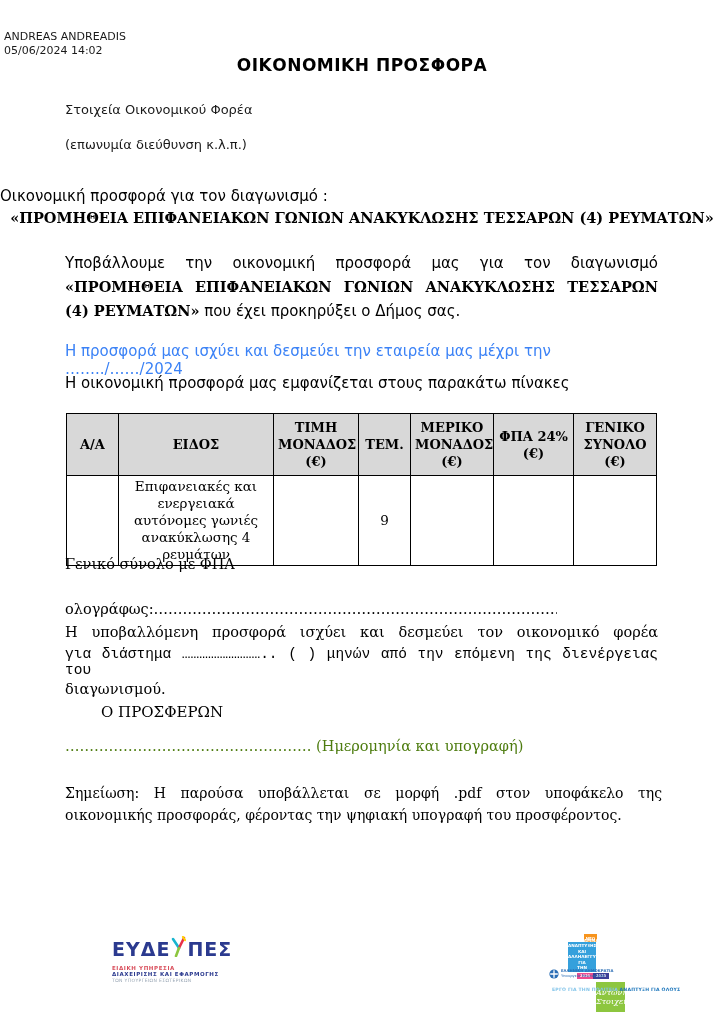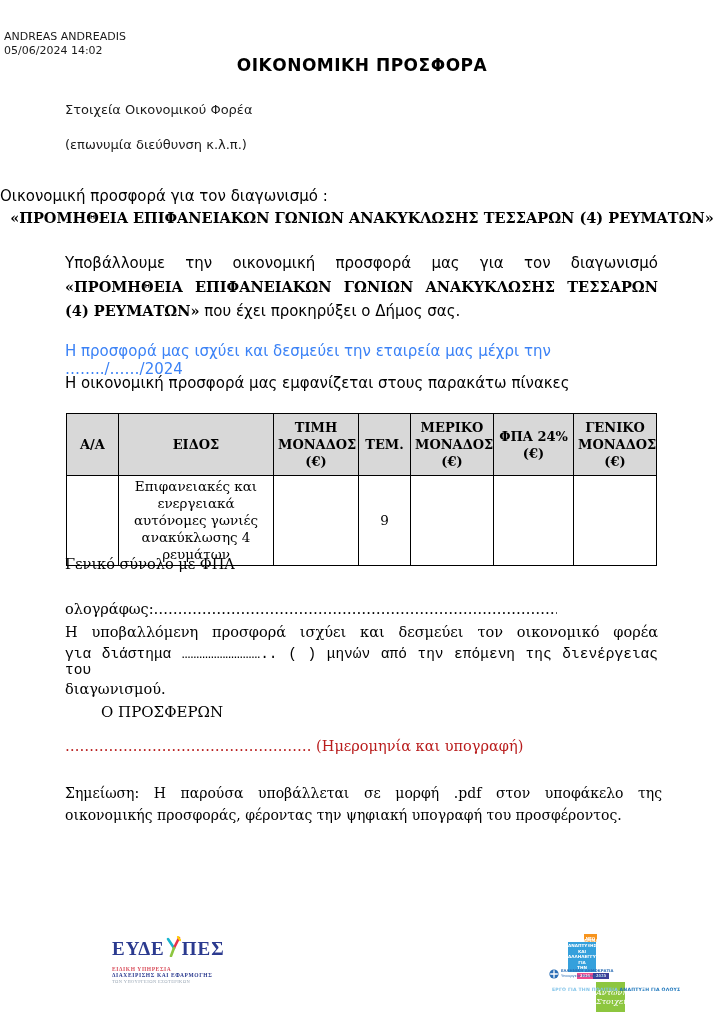--- a/index.html
+++ b/index.html
@@ -32,25 +32,25 @@
   table.offer td{font-size:13.5px;height:84px;line-height:17px;}
 
   .totals-1{left:65px;top:556px;font-size:14.5px;color:#000;}
   .totals-2{left:65px;top:601px;width:492px;font-size:14.5px;white-space:nowrap;overflow:hidden;color:#000;}
   .validity{color:#000;font-size:14.5px;width:593px;}
   .v1{left:65px;top:624px;text-align:justify;text-align-last:justify;}
   .v2{left:65px;top:646px;text-align:justify;text-align-last:justify;font-family:Liberation Mono, monospace;}
   .v3{left:65px;top:668px;margin-top:13px;}
 
   .offeror{left:65px;top:703px;font-size:15px;color:#000;margin-left:36px;}
-  .sig-line{left:65px;top:738px;font-size:14.5px;color:#b91c1c;}
+  .sig-line{left:65px;top:738px;font-size:14.5px;color:#4d7c0f;}
   .note{left:65px;top:782px;width:597px;font-size:14px;line-height:22px;text-align:justify;color:#000;}
 
   
-  .eyde{left:112px;top:936px;width:120px;font-family:Liberation Serif, serif;}
+  .eyde{left:112px;top:936px;width:120px;}
   .eyde-word{font-size:19px;font-weight:bold;color:#2b3a8f;letter-spacing:1px;display:flex;align-items:center;}
   .eyde-word .mark{margin:0 1px;}
   .eyde-sub1{margin-top:4px;font-size:5.5px;font-weight:bold;letter-spacing:.6px;color:#d94f5c;}
   .eyde-sub2{font-size:5.5px;font-weight:bold;letter-spacing:.6px;color:#2b3a8f;}
   .eyde-sub3{margin-top:1px;font-size:4.5px;letter-spacing:.4px;color:#9aa7b5;}
 
   
   .tritsis{left:549px;top:926px;width:100px;}
   .t-newtab{position:absolute;left:35px;top:8px;width:13px;height:8px;background:#f7941d;color:#fff;
             font-size:4px;font-weight:bold;display:flex;align-items:center;justify-content:center;}
@@ -108,21 +108,21 @@
         <col style="width:83px">
     </colgroup>
     <thead>
       <tr>
         <th>Α/Α</th>
         <th>ΕΙΔΟΣ</th>
         <th>ΤΙΜΗ ΜΟΝΑΔΟΣ (€)</th>
         <th>ΤΕΜ.</th>
         <th>ΜΕΡΙΚΟ ΜΟΝΑΔΟΣ (€)</th>
         <th>ΦΠΑ 24% (€)</th>
-        <th>ΓΕΝΙΚΟ ΜΟΝΑΔΟΣ (€)</th>
+        <th>ΓΕΝΙΚΟ ΣΥΝΟΛΟ (€)</th>
       </tr>
     </thead>
     <tbody>
       <tr>
         <td></td>
         <td>Επιφανειακές και ενεργειακά αυτόνομες γωνιές ανακύκλωσης 4 ρευμάτων</td>
         <td></td>
         <td>9</td>
         <td></td>
         <td></td>

